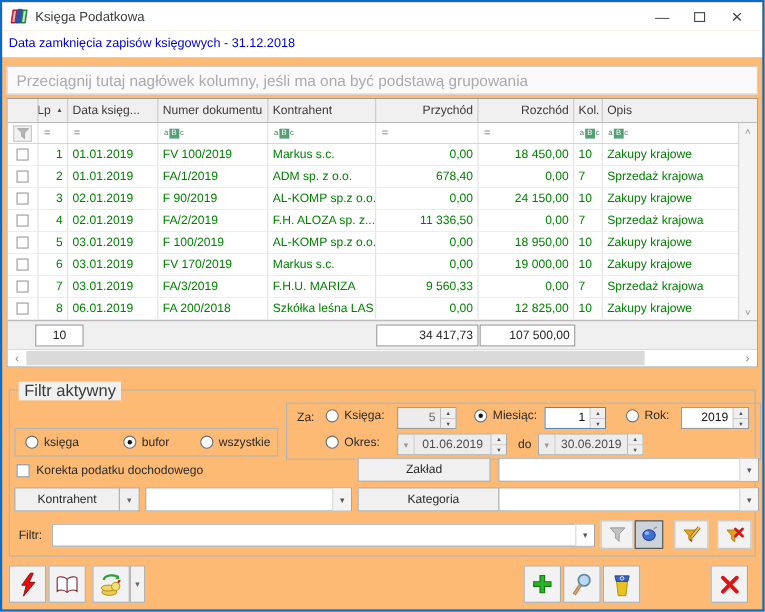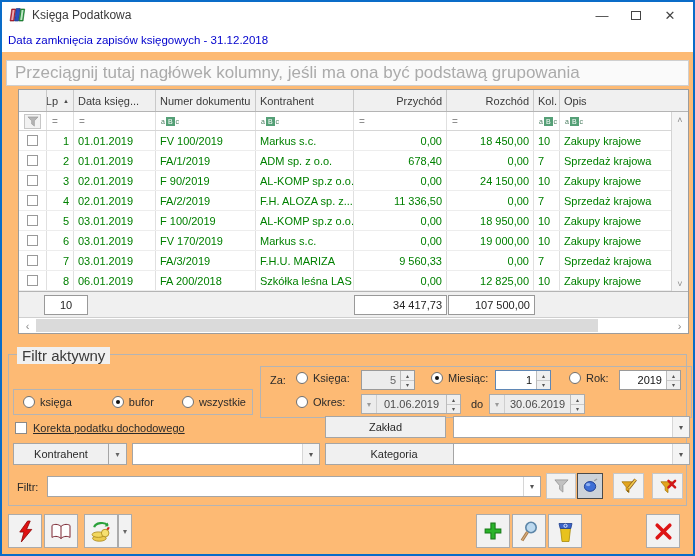--- a/index.html
+++ b/index.html
@@ -14,23 +14,23 @@
   .app-icon { width:18px; height:16px; margin-right:6px; }
   .title { font-size:12px; color:#3a3a3a; flex:1; }
   .winbtn { width:34px; height:22px; display:flex; align-items:center; justify-content:center;
             color:#444; font-size:13px; cursor:default; background:transparent; border:none; }
   .maxbox { width:10px; height:9px; border:1px solid #444; display:block; }
   
   .infobar { height:24px; background:#fff; display:flex; align-items:center; padding:0 6px;
              color:#0000cd; font-size:11.5px; }
   
   .group-hint { margin:8px 4px 0 4px; height:26px; border:1px solid #cfcfcf; background:#fafafa;
-                display:flex; align-items:center; padding:0 8px; color:#ababab; font-size:17px; }
+                display:flex; align-items:center; padding:0 8px; color:#ababab; font-size:14px; }
   
-  .grid { margin:3px 4px 0 16px; border:1px solid #9c9c9c; background:#fff; position:relative; }
+  .grid { margin:3px 4px 0 4px; border:1px solid #9c9c9c; background:#fff; position:relative; }
   .ghead { display:flex; height:22px; background:#f0f0f0; border-bottom:1px solid #b4b4b4; }
   .hcell { border-right:1px solid #c9c9c9; padding:0 4px; display:flex; align-items:center;
            color:#3a3a3a; font-size:11px; overflow:hidden; white-space:nowrap; }
   .frow  { display:flex; height:19px; margin-right:17px; border-bottom:1px solid #d6d6d6; background:#fff; }
   .fcell { border-right:1px solid #e0e0e0; display:flex; align-items:center; padding:0 5px;
            color:#8f8f8f; font-size:10px; overflow:hidden; }
   .grow  { display:flex; height:20px; margin-right:17px; border-bottom:1px solid #ededed; background:#fff; }
   .dcell { border-right:1px solid #e0e0e0; padding:0 4px; display:flex; align-items:center;
            color:#008000; font-size:11px; overflow:hidden; white-space:nowrap; }
   .r { justify-content:flex-end; }
@@ -60,21 +60,21 @@
   .hthumb { position:absolute; left:0; top:1px; bottom:1px; width:562px; background:#dadada; }
   
   .groupbox { position:relative; margin:20px 6px 0 6px; height:152px; border:1px solid #b4b4b4; }
   .legend { position:absolute; top:-8px; left:8px; background:#f0f0f0; padding:0 5px;
             font-size:15px; color:#3a3a3a; }
   .panel { position:absolute; border:1px solid #b4b4b4; }
   .radio { display:flex; align-items:center; gap:5px; font-size:11px; color:#2a2a2a; cursor:default; }
   .rb { width:12px; height:12px; border:1px solid #6f6f6f; border-radius:50%; background:#fff; position:relative; flex:none; }
   .rb.on::after { content:""; position:absolute; inset:3px; background:#111; border-radius:50%; }
   .cbx { width:12px; height:12px; border:1px solid #8a8a8a; background:#fff; flex:none; }
-  .chkrow { position:absolute; display:flex; gap:6px; font-size:11px; color:#2a2a2a;text-decoration:underline; }
+  .chkrow { position:absolute; display:flex; gap:6px; font-size:11px; color:#2a2a2a; }
   .spinbox { position:absolute; height:20px; display:flex; border:1px solid #9a9a9a; background:#fff; }
   .spinbox.focus { border:1px solid #5f87b5; }
   .spinval { flex:1; display:flex; align-items:center; justify-content:flex-end; padding:0 4px;
              font-size:11px; color:#111; }
   .spincol { width:14px; border-left:1px solid #bcbcbc; display:flex; flex-direction:column; }
   .spincol span { flex:1; display:flex; align-items:center; justify-content:center; font-size:6px;
                   color:#555; background:#efefef; border:none; }
   .spincol span:first-child { border-bottom:1px solid #c9c9c9; }
   .spinbox.off { background:#ececec; }
   .spinbox.off .spinval { color:#666; }

